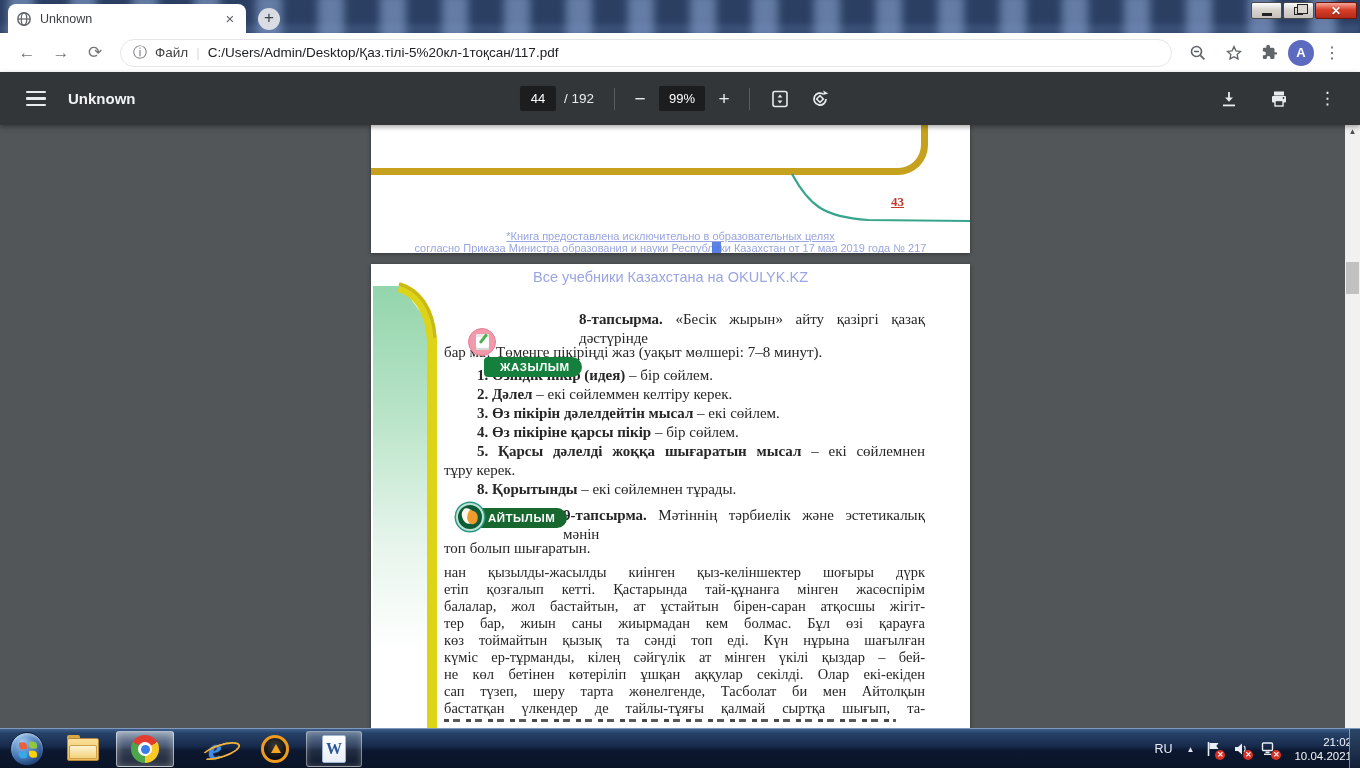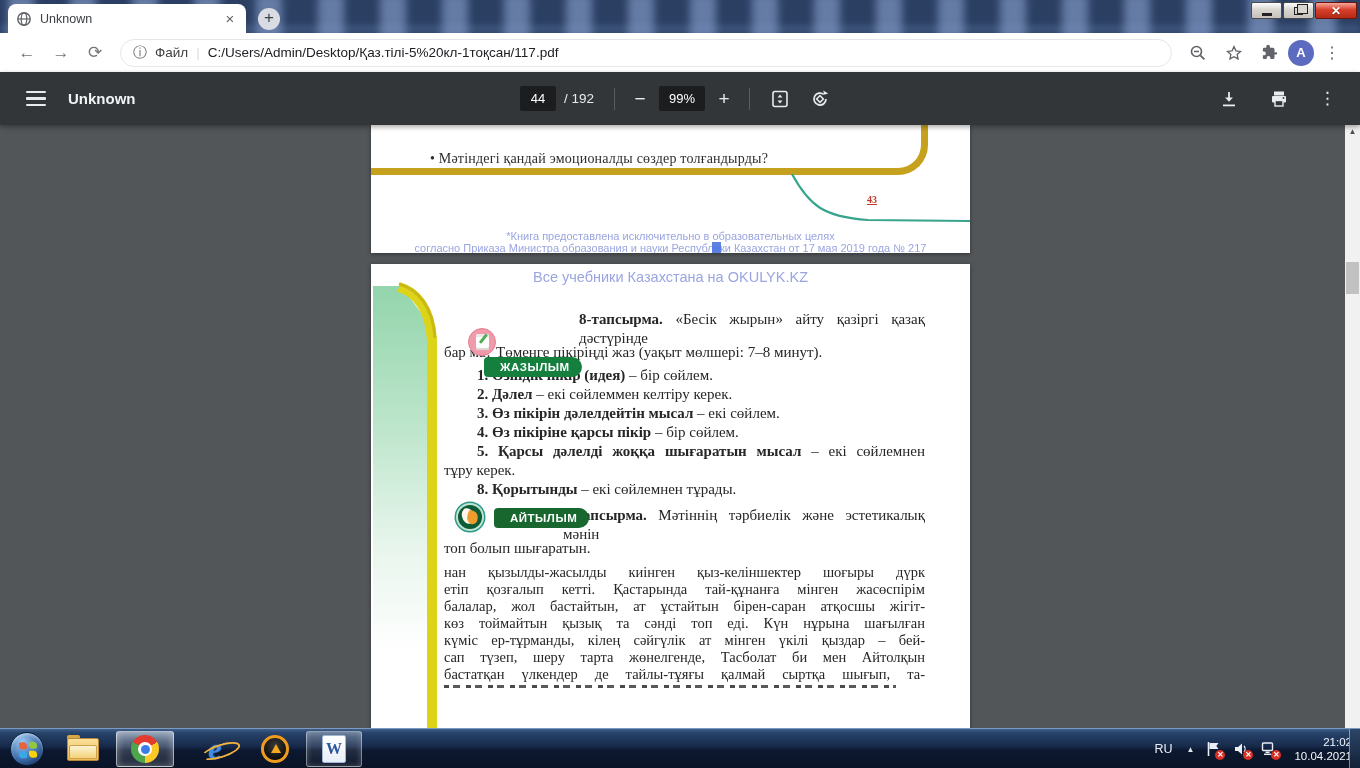--- a/index.html
+++ b/index.html
@@ -65,23 +65,23 @@
   .page { position:absolute; left:371px; width:599px; background:#fff; box-shadow:0 1px 4px rgba(0,0,0,.4); overflow:hidden; }
   .page1 { top:0; height:128px; }
   .page2 { top:139px; height:532px; }
 
   
   .serif { font-family:"Liberation Serif", serif; color:#2d2d2d; }
   .cit { position:absolute; top:3px; left:0; right:47px; text-align:right; font-size:13px; font-style:italic; font-weight:bold; letter-spacing:.3px; }
   .quest { position:absolute; top:26px; left:59px; font-size:14px; font-weight:500; letter-spacing:.2px; }
   .goldbox { position:absolute; left:-12px; top:-28px; width:569px; height:78px; border:0 solid #c5a11e; border-bottom-width:7px; border-right-width:7px; border-radius:0 0 30px 0; }
   .tealcurve { position:absolute; left:0; top:0; width:599px; height:128px; }
-  .pagenum43 { position:absolute; left:496px; top:69px; font-size:10px; font-weight:bold; color:#c0392b; font-family:"Liberation Serif", serif;text-decoration:underline; }
+  .pagenum43 { position:absolute; left:520px; top:69px; font-size:13px; font-weight:bold; color:#c0392b; font-family:"Liberation Serif", serif;text-decoration:underline; }
   .wm { position:absolute; left:0; right:0; text-align:center; color:#9aa5e1; font-size:11px; font-family:"Liberation Sans", sans-serif; white-space:nowrap; }
-  .wm1 { top:105px; }
+  .wm1 { top:105px;text-decoration:underline; }
   .wm2 { top:117px; }
   .sel-art { position:absolute; left:341px; top:117px; width:9px; height:12px; background:#4a74e0; opacity:.9; }
 
   
   .wm3 { top:5px; font-size:14.5px; }
   .greenwedge { position:absolute; left:2px; top:22px; width:60px; height:430px;
      background:linear-gradient(180deg, #93d5ac 0%, #b9e4c8 30%, #e7f5ec 60%, rgba(255,255,255,0) 85%);
      clip-path:polygon(0 0, 47% 0, 100% 10%, 100% 100%, 0 100%); }
   .ystripe { position:absolute; left:0; top:0; width:90px; height:464px; }
 
@@ -271,21 +271,20 @@
           </svg>
       </span>
       <span class="pdficon kebab" style="color:#e8eaed;font-size:17px;">⋮</span>
     </div>
   </div>
 
   <div class="viewer">
 
     <div class="page page1">
       <div class="goldbox"></div>
-      <div class="quest serif">• Мәтіндегі қандай эмоционалды сөздер толғандырды?</div>
       <svg class="tealcurve" viewBox="0 0 599 128">
         <path d="M 421 49 C 438 80, 452 92, 497 95 L 599 96" fill="none" stroke="#37a48c" stroke-width="2.2"></path>
       </svg>
       <div class="pagenum43">43</div>
       <div class="wm wm1">*Книга предоставлена исключительно в образовательных целях</div>
       <div class="wm wm2">согласно Приказа Министра образования и науки Республики Казахстан от 17 мая 2019 года № 217</div>
       <div class="sel-art"></div>
     </div>
 
     <div class="page page2">
@@ -311,34 +310,36 @@
             <div class="tl first"><b>1. Өзіндік пікір (идея)</b><span> – бір сөйлем.</span></div>
             <div class="tl"><b>2. Дәлел</b><span> – екі сөйлеммен келтіру керек.</span></div>
             <div class="tl"><b>3. Өз пікірін дәлелдейтін мысал</b><span> – екі сөйлем.</span></div>
             <div class="tl"><b>4. Өз пікіріне қарсы пікір</b><span> – бір сөйлем.</span></div>
             <div class="tl just1"><b>5. Қарсы дәлелді жоққа шығаратын мысал</b><span> – екі сөйлемнен</span></div>
             <div class="tl cont">тұру керек.</div>
             <div class="tl"><b>8. Қорытынды</b><span> – екі сөйлемнен тұрады.</span></div>
           </div>
 
         <div class="badge-row" style="margin-top:7px;">
-          <div class="badge badge-green" style="left:12px;gap:22px;">
+          <div class="badge badge-green" style="left:12px;">
             <span class="circ"></span>
             <span class="pill">АЙТЫЛЫМ</span>
           </div>
           <div class="tl task-line1 t9-text"><b>9-тапсырма.</b><span> Мәтіннің тәрбиелік және эстетикалық мәнін</span></div>
         </div>
         <div class="tl task-line2">топ болып шығаратын.</div>
 
         <div class="para">
             <div class="tl">нан қызылды-жасылды киінген қыз-келіншектер шоғыры дүрк</div>
             <div class="tl">етіп қозғалып кетті. Қастарында тай-құнанға мінген жасөспірім</div>
             <div class="tl">балалар, жол бастайтын, ат ұстайтын бірен-саран атқосшы жігіт-</div>
+            <div class="tl">тер бар, жиын саны жиырмадан кем болмас. Бұл өзі қарауға</div>
             <div class="tl">көз тоймайтын қызық та сәнді топ еді. Күн нұрына шағылған</div>
             <div class="tl">күміс ер-тұрманды, кілең сәйгүлік ат мінген үкілі қыздар – бей-</div>
+            <div class="tl">не көл бетінен көтеріліп ұшқан аққулар секілді. Олар екі-екіден</div>
             <div class="tl">сап түзеп, шеру тарта жөнелгенде, Тасболат би мен Айтолқын</div>
             <div class="tl">бастатқан үлкендер де тайлы-тұяғы қалмай сыртқа шығып, та-</div>
           </div>
         <div class="clipped-line"></div>
       </div>
     </div>
 
     <div class="scrollbar">
       <div class="scroll-up">▲</div>
       <div class="scroll-thumb"></div>

